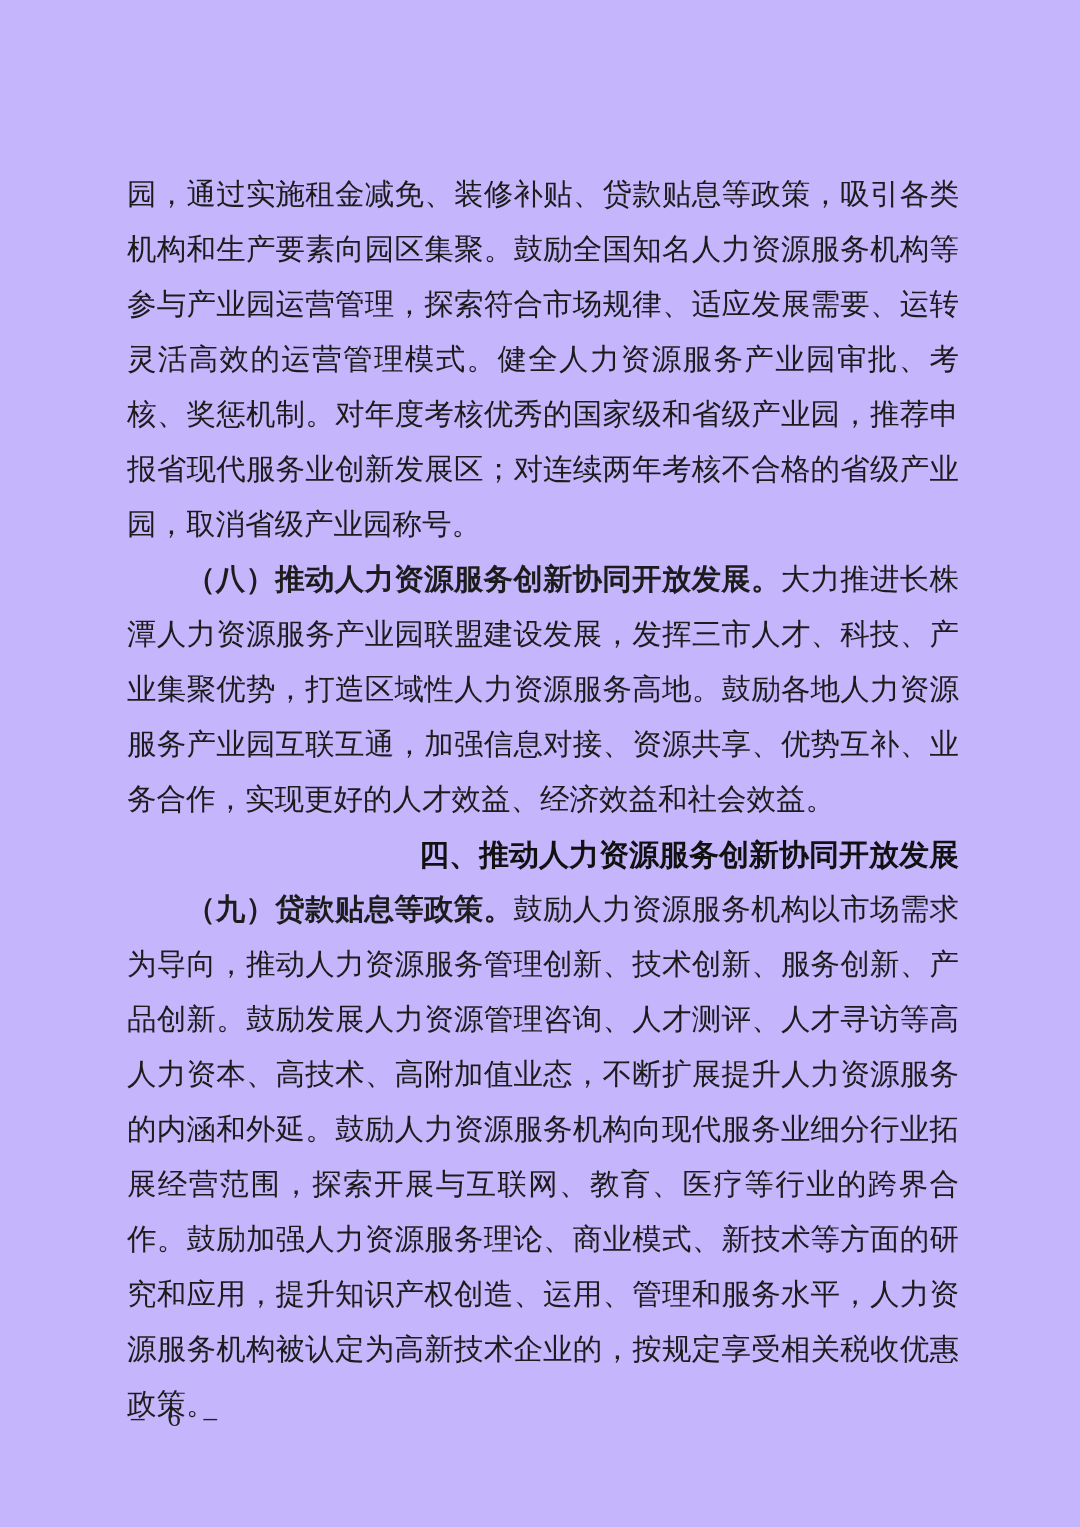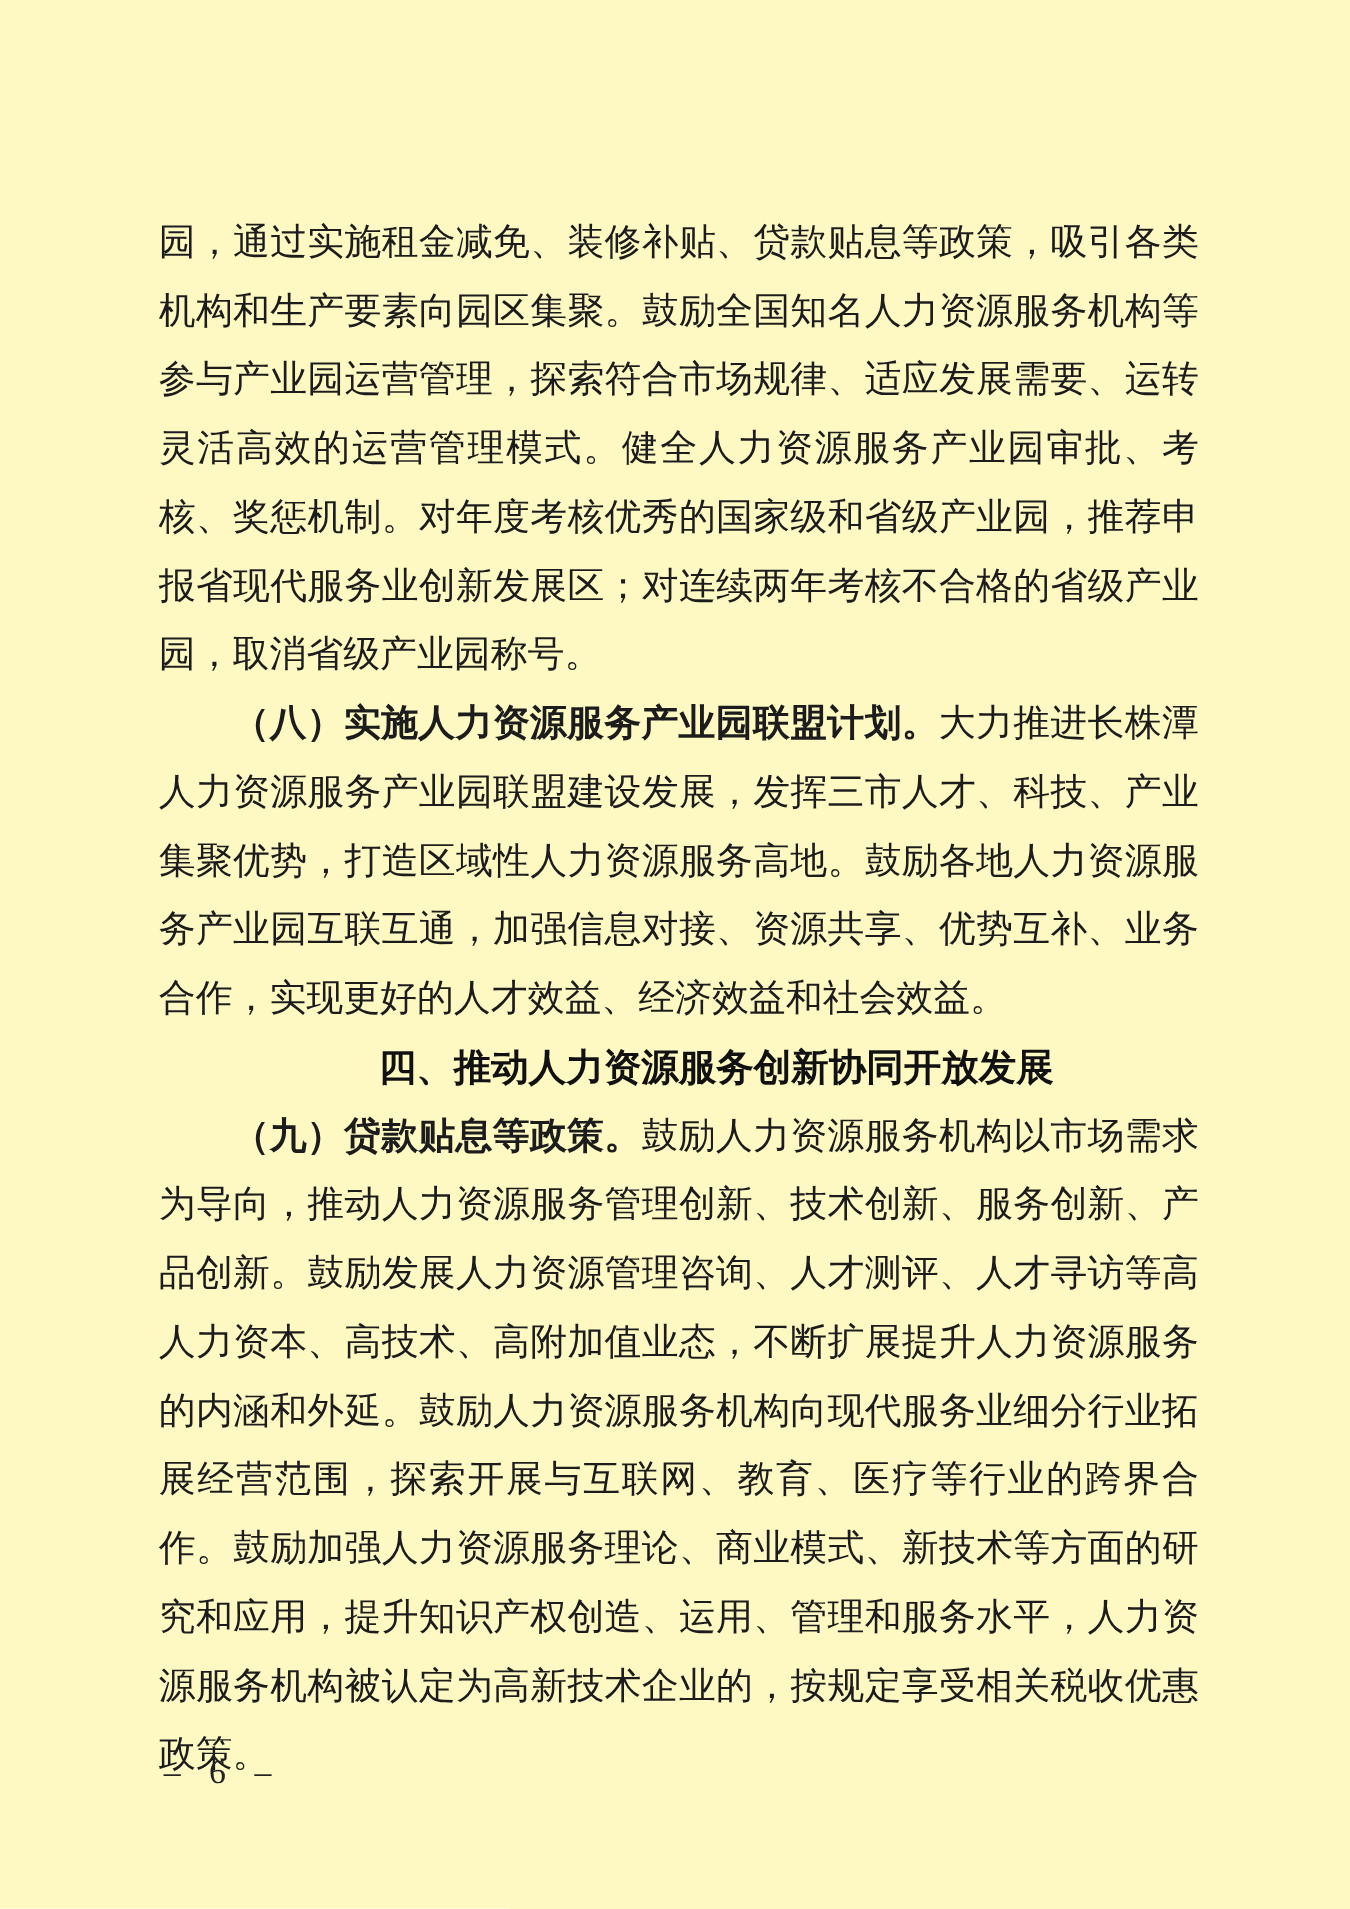--- a/index.html
+++ b/index.html
@@ -4,21 +4,21 @@
 <style>
   html, body {
     margin: 0;
     padding: 0;
     background: #ffffff;
   }
   .page {
     position: relative;
     width: 1080px;
     height: 1527px;
-    background: #fef9c3;
+    background: #c4b5fd;
     overflow: hidden;
     font-family: "Liberation Serif", "DejaVu Serif", serif;
     color: #1c1c1c;
   }
   .text-block {
     position: absolute;
     left: 127px;
     top: 167px;
     width: 832px;
     font-size: 29.5px;
@@ -37,21 +37,21 @@
     font-weight: 700;
   }
   .section-heading {
     margin: 0;
     padding: 0;
     font-family: Liberation Sans, sans-serif;
     font-weight: 700;
     font-size: 30px;
     line-height: 55px;
     text-indent: 2em;
-    text-align: center;
+    text-align: right;
     color: #111111;
   }
   .page-number {
     position: absolute;
     left: 131px;
     top: 1397px;
     font-size: 27px;
     line-height: 40px;
     letter-spacing: 8px;
     color: #222222;
@@ -60,21 +60,21 @@
 </style>
 </head>
 <body>
 
 <div class="page">
 
   <div class="text-block">
 
     <p class="para-body">园，通过实施租金减免、装修补贴、贷款贴息等政策，吸引各类机构和生产要素向园区集聚。鼓励全国知名人力资源服务机构等参与产业园运营管理，探索符合市场规律、适应发展需要、运转灵活高效的运营管理模式。健全人力资源服务产业园审批、考核、奖惩机制。对年度考核优秀的国家级和省级产业园，推荐申报省现代服务业创新发展区；对连续两年考核不合格的省级产业园，取消省级产业园称号。</p>
 
-    <p class="para-body para-indent"><span class="item-lead">（八）实施人力资源服务产业园联盟计划。</span><span>大力推进长株潭人力资源服务产业园联盟建设发展，发挥三市人才、科技、产业集聚优势，打造区域性人力资源服务高地。鼓励各地人力资源服务产业园互联互通，加强信息对接、资源共享、优势互补、业务合作，实现更好的人才效益、经济效益和社会效益。</span></p>
+    <p class="para-body para-indent"><span class="item-lead">（八）推动人力资源服务创新协同开放发展。</span><span>大力推进长株潭人力资源服务产业园联盟建设发展，发挥三市人才、科技、产业集聚优势，打造区域性人力资源服务高地。鼓励各地人力资源服务产业园互联互通，加强信息对接、资源共享、优势互补、业务合作，实现更好的人才效益、经济效益和社会效益。</span></p>
 
     <h2 class="section-heading">四、推动人力资源服务创新协同开放发展</h2>
 
     <p class="para-body para-indent"><span class="item-lead">（九）贷款贴息等政策。</span><span>鼓励人力资源服务机构以市场需求为导向，推动人力资源服务管理创新、技术创新、服务创新、产品创新。鼓励发展人力资源管理咨询、人才测评、人才寻访等高人力资本、高技术、高附加值业态，不断扩展提升人力资源服务的内涵和外延。鼓励人力资源服务机构向现代服务业细分行业拓展经营范围，探索开展与互联网、教育、医疗等行业的跨界合作。鼓励加强人力资源服务理论、商业模式、新技术等方面的研究和应用，提升知识产权创造、运用、管理和服务水平，人力资源服务机构被认定为高新技术企业的，按规定享受相关税收优惠政策。</span></p>
 
   </div>
 
   <div class="page-number">– 6 –</div>
 
 </div>

